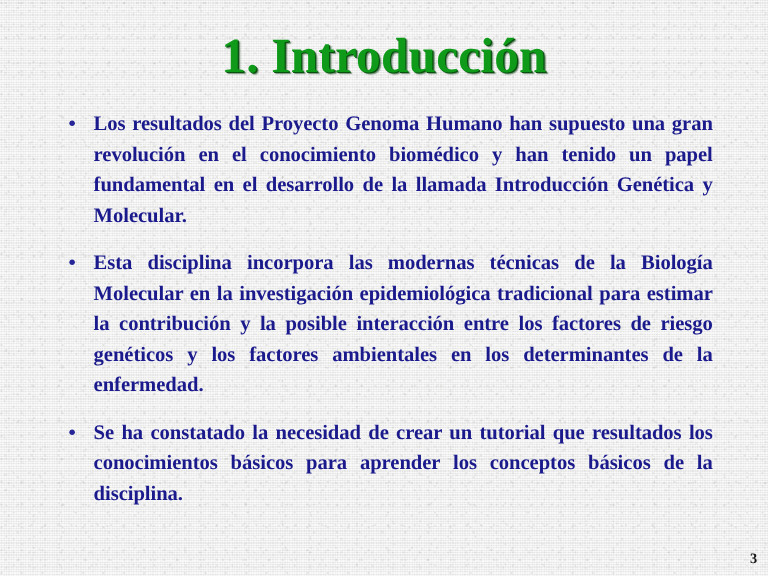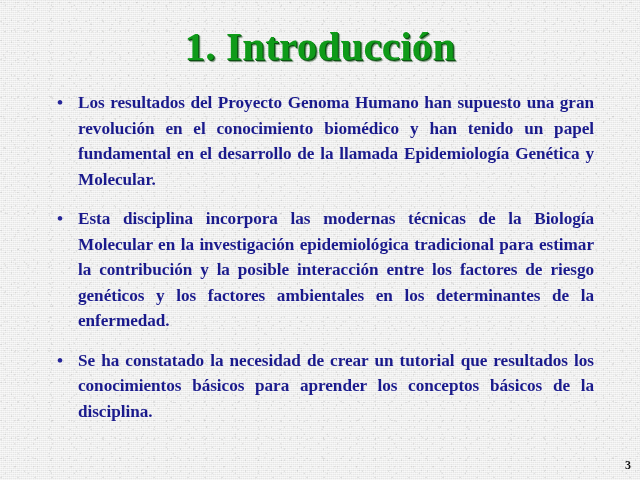--- a/index.html
+++ b/index.html
@@ -128,21 +128,21 @@
   <div id="slide-texture"></div>
 
   <div id="slide-content">
 
     <div id="title">1. Introducción</div>
 
     <div id="body">
 
       <div class="bullet-item">
         <span class="bullet-marker">•</span>
-        <span class="bullet-text">Los resultados del Proyecto Genoma Humano han supuesto una gran revolución en el conocimiento biomédico y han tenido un papel fundamental en el desarrollo de la llamada Epidemiología Genética y Molecular.</span>
+        <span class="bullet-text">Los resultados del Proyecto Genoma Humano han supuesto una gran revolución en el conocimiento biomédico y han tenido un papel fundamental en el desarrollo de la llamada Introducción Genética y Molecular.</span>
       </div>
 
       <div class="bullet-item">
         <span class="bullet-marker">•</span>
         <span class="bullet-text">Esta disciplina incorpora las modernas técnicas de la Biología Molecular en la investigación epidemiológica tradicional para estimar la contribución y la posible interacción entre los factores de riesgo genéticos y los factores ambientales en los determinantes de la enfermedad.</span>
       </div>
 
       <div class="bullet-item">
         <span class="bullet-marker">•</span>
         <span class="bullet-text">Se ha constatado la necesidad de crear un tutorial que resultados los conocimientos básicos para aprender los conceptos básicos de la disciplina.</span>

